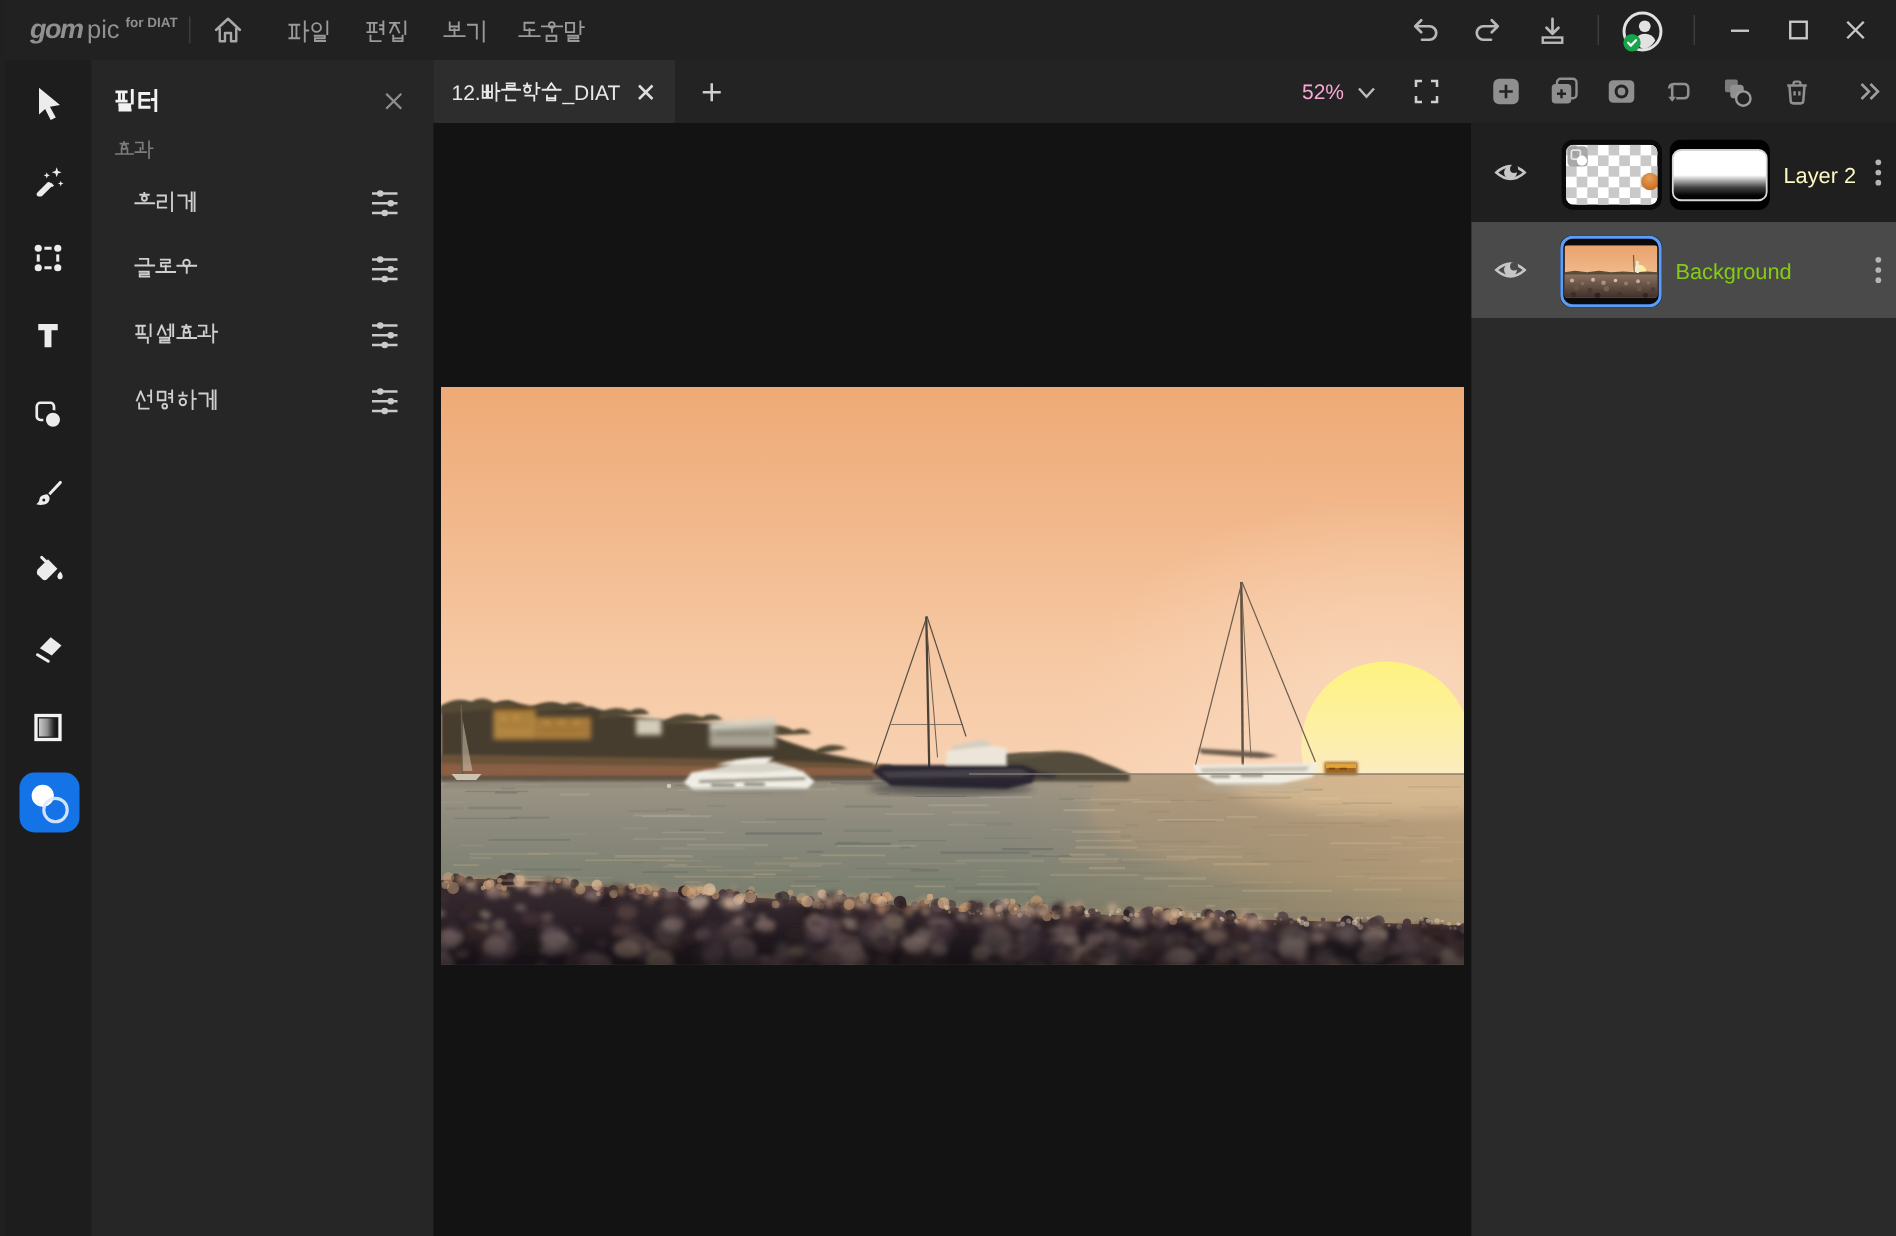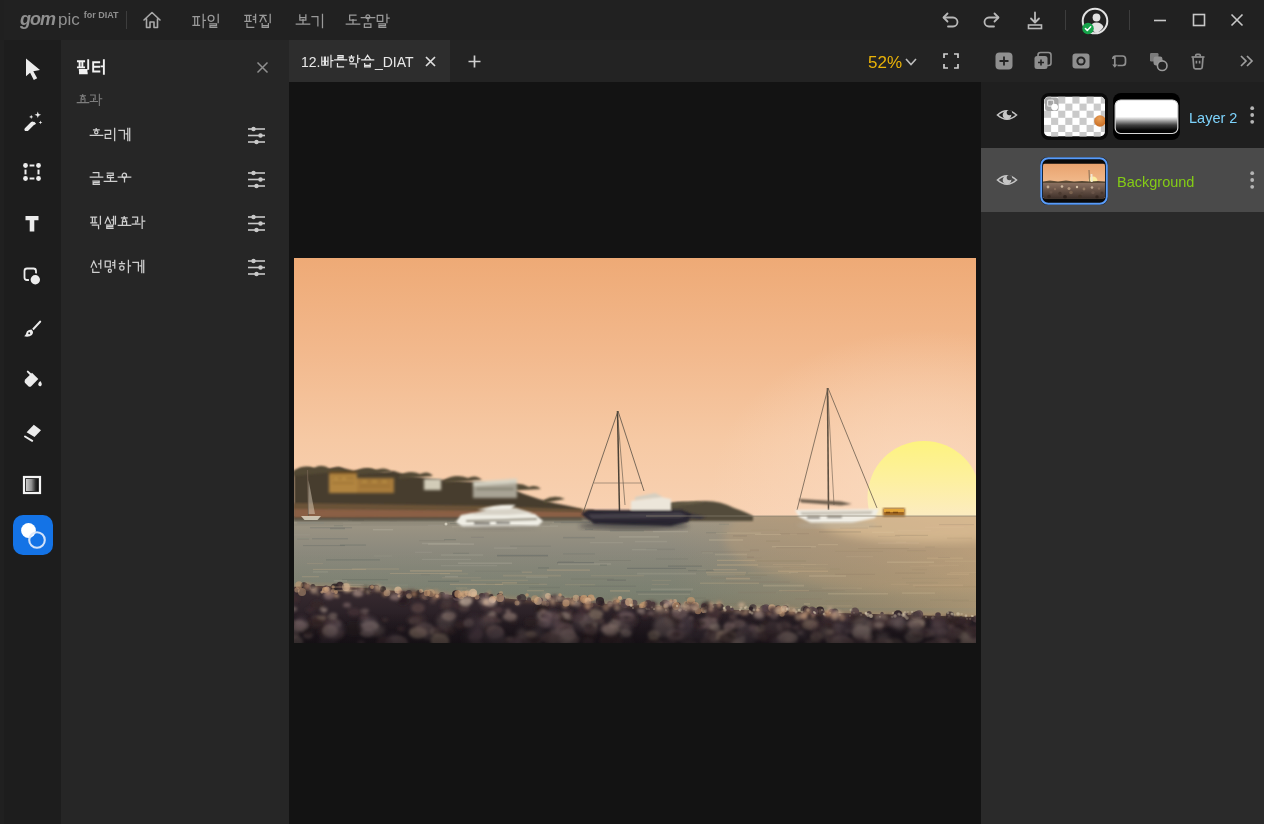--- a/index.html
+++ b/index.html
@@ -234,21 +234,21 @@
         <path d="M66.57,0.46 L63.91,4.29 M66.57,0.46 L69.37,4.29 M60.71,4.83 L72.71,4.83 M63.64,8.69 L63.64,11.95 L69.22,11.95 L69.22,8.69 M63.64,10.38 L69.22,10.38" fill="none" stroke="#e8e8e8" stroke-width="1.2" stroke-linecap="square"></path>
         <text x="73.96" y="11.50" font-family="Liberation Sans, sans-serif" font-size="14.0" fill="#e8e8e8">_DIAT</text>
       </g>
     </svg>
 <svg style="position:absolute;left:419px;top:54px;" width="15" height="15" viewBox="0 0 15 15">
       <path d="M3,3 L12,12 M12,3 L3,12" stroke="#dedede" stroke-width="1.7"></path>
     </svg>
 <svg style="position:absolute;left:463px;top:54px;" width="15" height="15" viewBox="0 0 15 15">
       <path d="M7.5,1.5 V13.5 M1.5,7.5 H13.5" stroke="#cfcfcf" stroke-width="1.7"></path>
     </svg>
-<div class="abs" style="left:864px;top:53px;color:#eab308;font-size:17px">52%</div>
+<div class="abs" style="left:864px;top:53px;color:#f9a8d4;font-size:14px">52%</div>
 <svg style="position:absolute;left:900px;top:56px;" width="14" height="12" viewBox="0 0 14 12">
       <path d="M2,3 L7,8.5 L12,3" fill="none" stroke="#bdbdbd" stroke-width="1.6"></path>
     </svg>
 <svg style="position:absolute;left:938px;top:52px;" width="18" height="18" viewBox="0 0 18 18">
       <g fill="none" stroke="#cfcfcf" stroke-width="1.7">
         <path d="M2,6 V2 H6"></path>
         <path d="M12,2 H16 V6"></path>
         <path d="M16,12 V16 H12"></path>
         <path d="M6,16 H2 V12"></path>
       </g>
@@ -1497,21 +1497,21 @@
           <stop offset="0" stop-color="#ffffff"></stop>
           <stop offset="0.5" stop-color="#ffffff"></stop>
           <stop offset="0.75" stop-color="#3f3f3f"></stop>
           <stop offset="0.9" stop-color="#050505"></stop>
           <stop offset="1" stop-color="#000000"></stop>
         </linearGradient>
       </defs>
 <rect x="0" y="0" width="67" height="47" rx="8" fill="#000"></rect>
 <rect x="2.2" y="7" width="62.6" height="33.5" rx="5.5" fill="url(#wb)" stroke="#d6d6d6" stroke-width="1.2"></rect>
     </svg>
-<div class="abs" style="left:1185px;top:110px;color:#7dd3fc;font-size:14.5px">Layer 2</div>
+<div class="abs" style="left:1185px;top:110px;color:#fef9c3;font-size:14.5px">Layer 2</div>
 <svg style="position:absolute;left:1246px;top:106px;" width="5" height="18" viewBox="0 0 5 18">
       <circle cx="2.2" cy="2.2" r="1.9" fill="#b5b5b5"></circle>
       <circle cx="2.2" cy="9" r="1.9" fill="#b5b5b5"></circle>
       <circle cx="2.2" cy="15.8" r="1.9" fill="#b5b5b5"></circle>
     </svg>
 <svg class="abs" style="left:1036px;top:157px" width="68" height="48" viewBox="0 0 68 48">
 <defs>
         <linearGradient id="msky" x1="0" y1="0" x2="0" y2="1">
           <stop offset="0" stop-color="#e9a26d"></stop>
           <stop offset="1" stop-color="#f7cda5"></stop>

